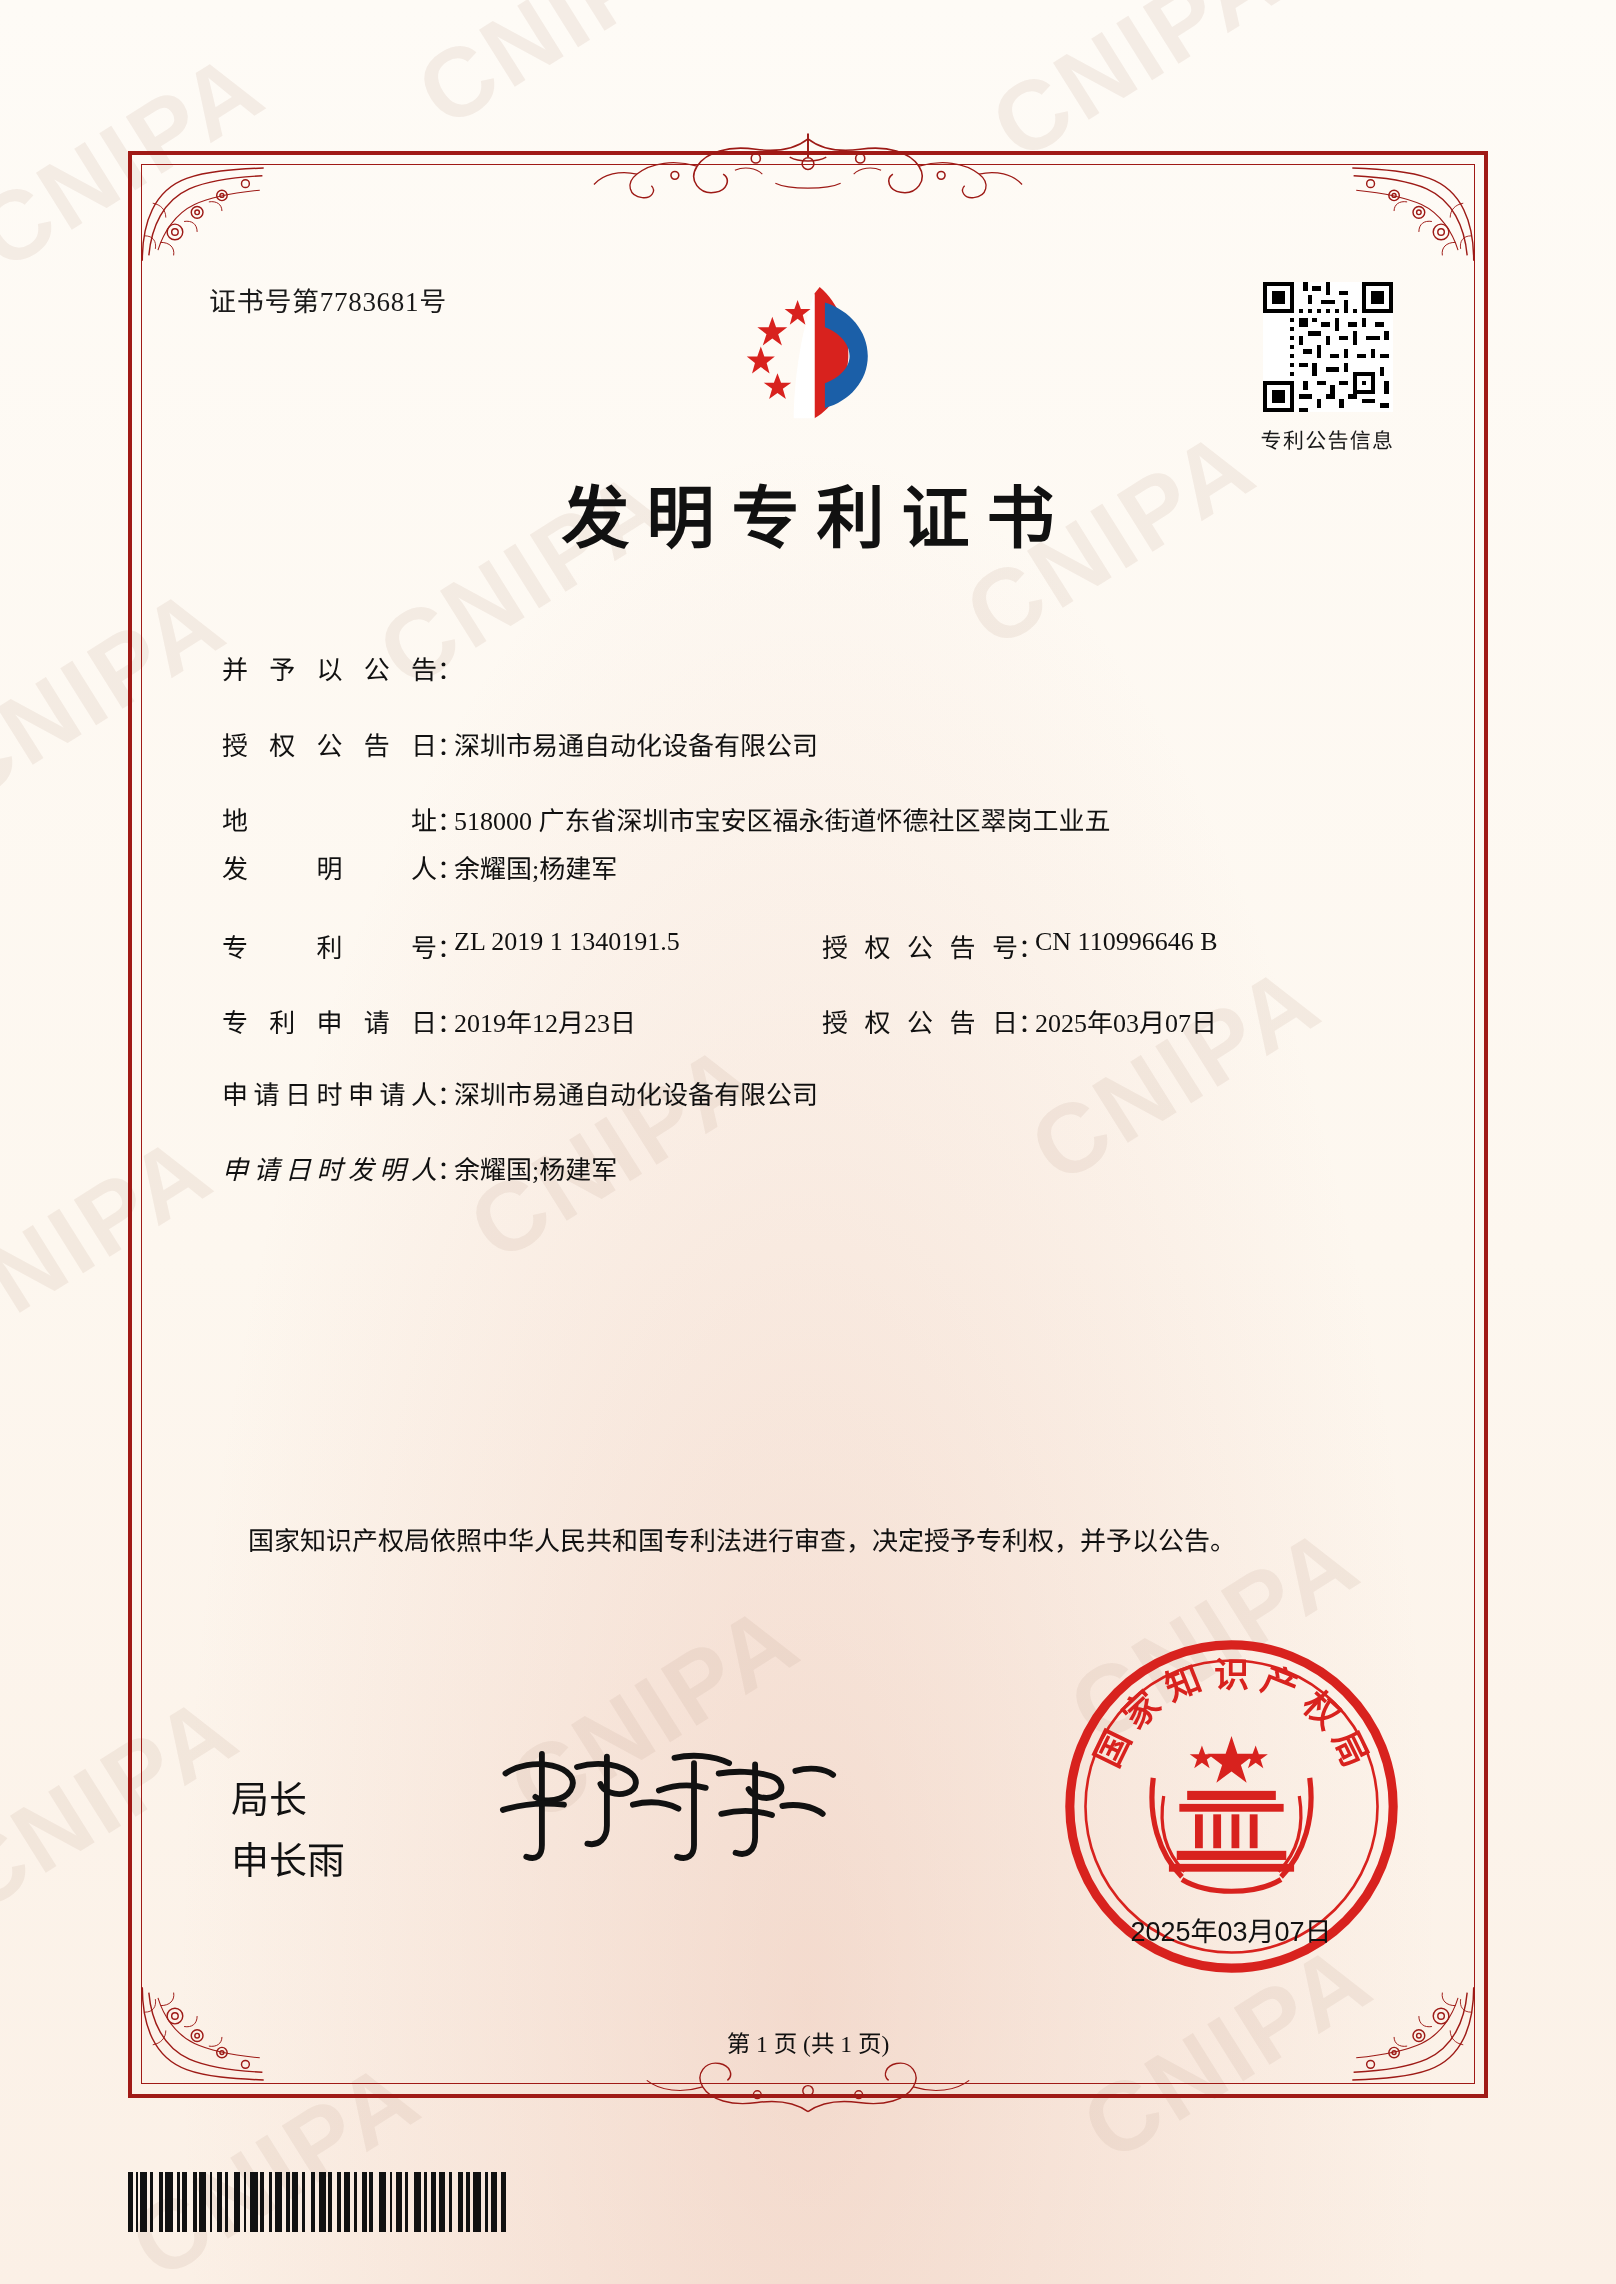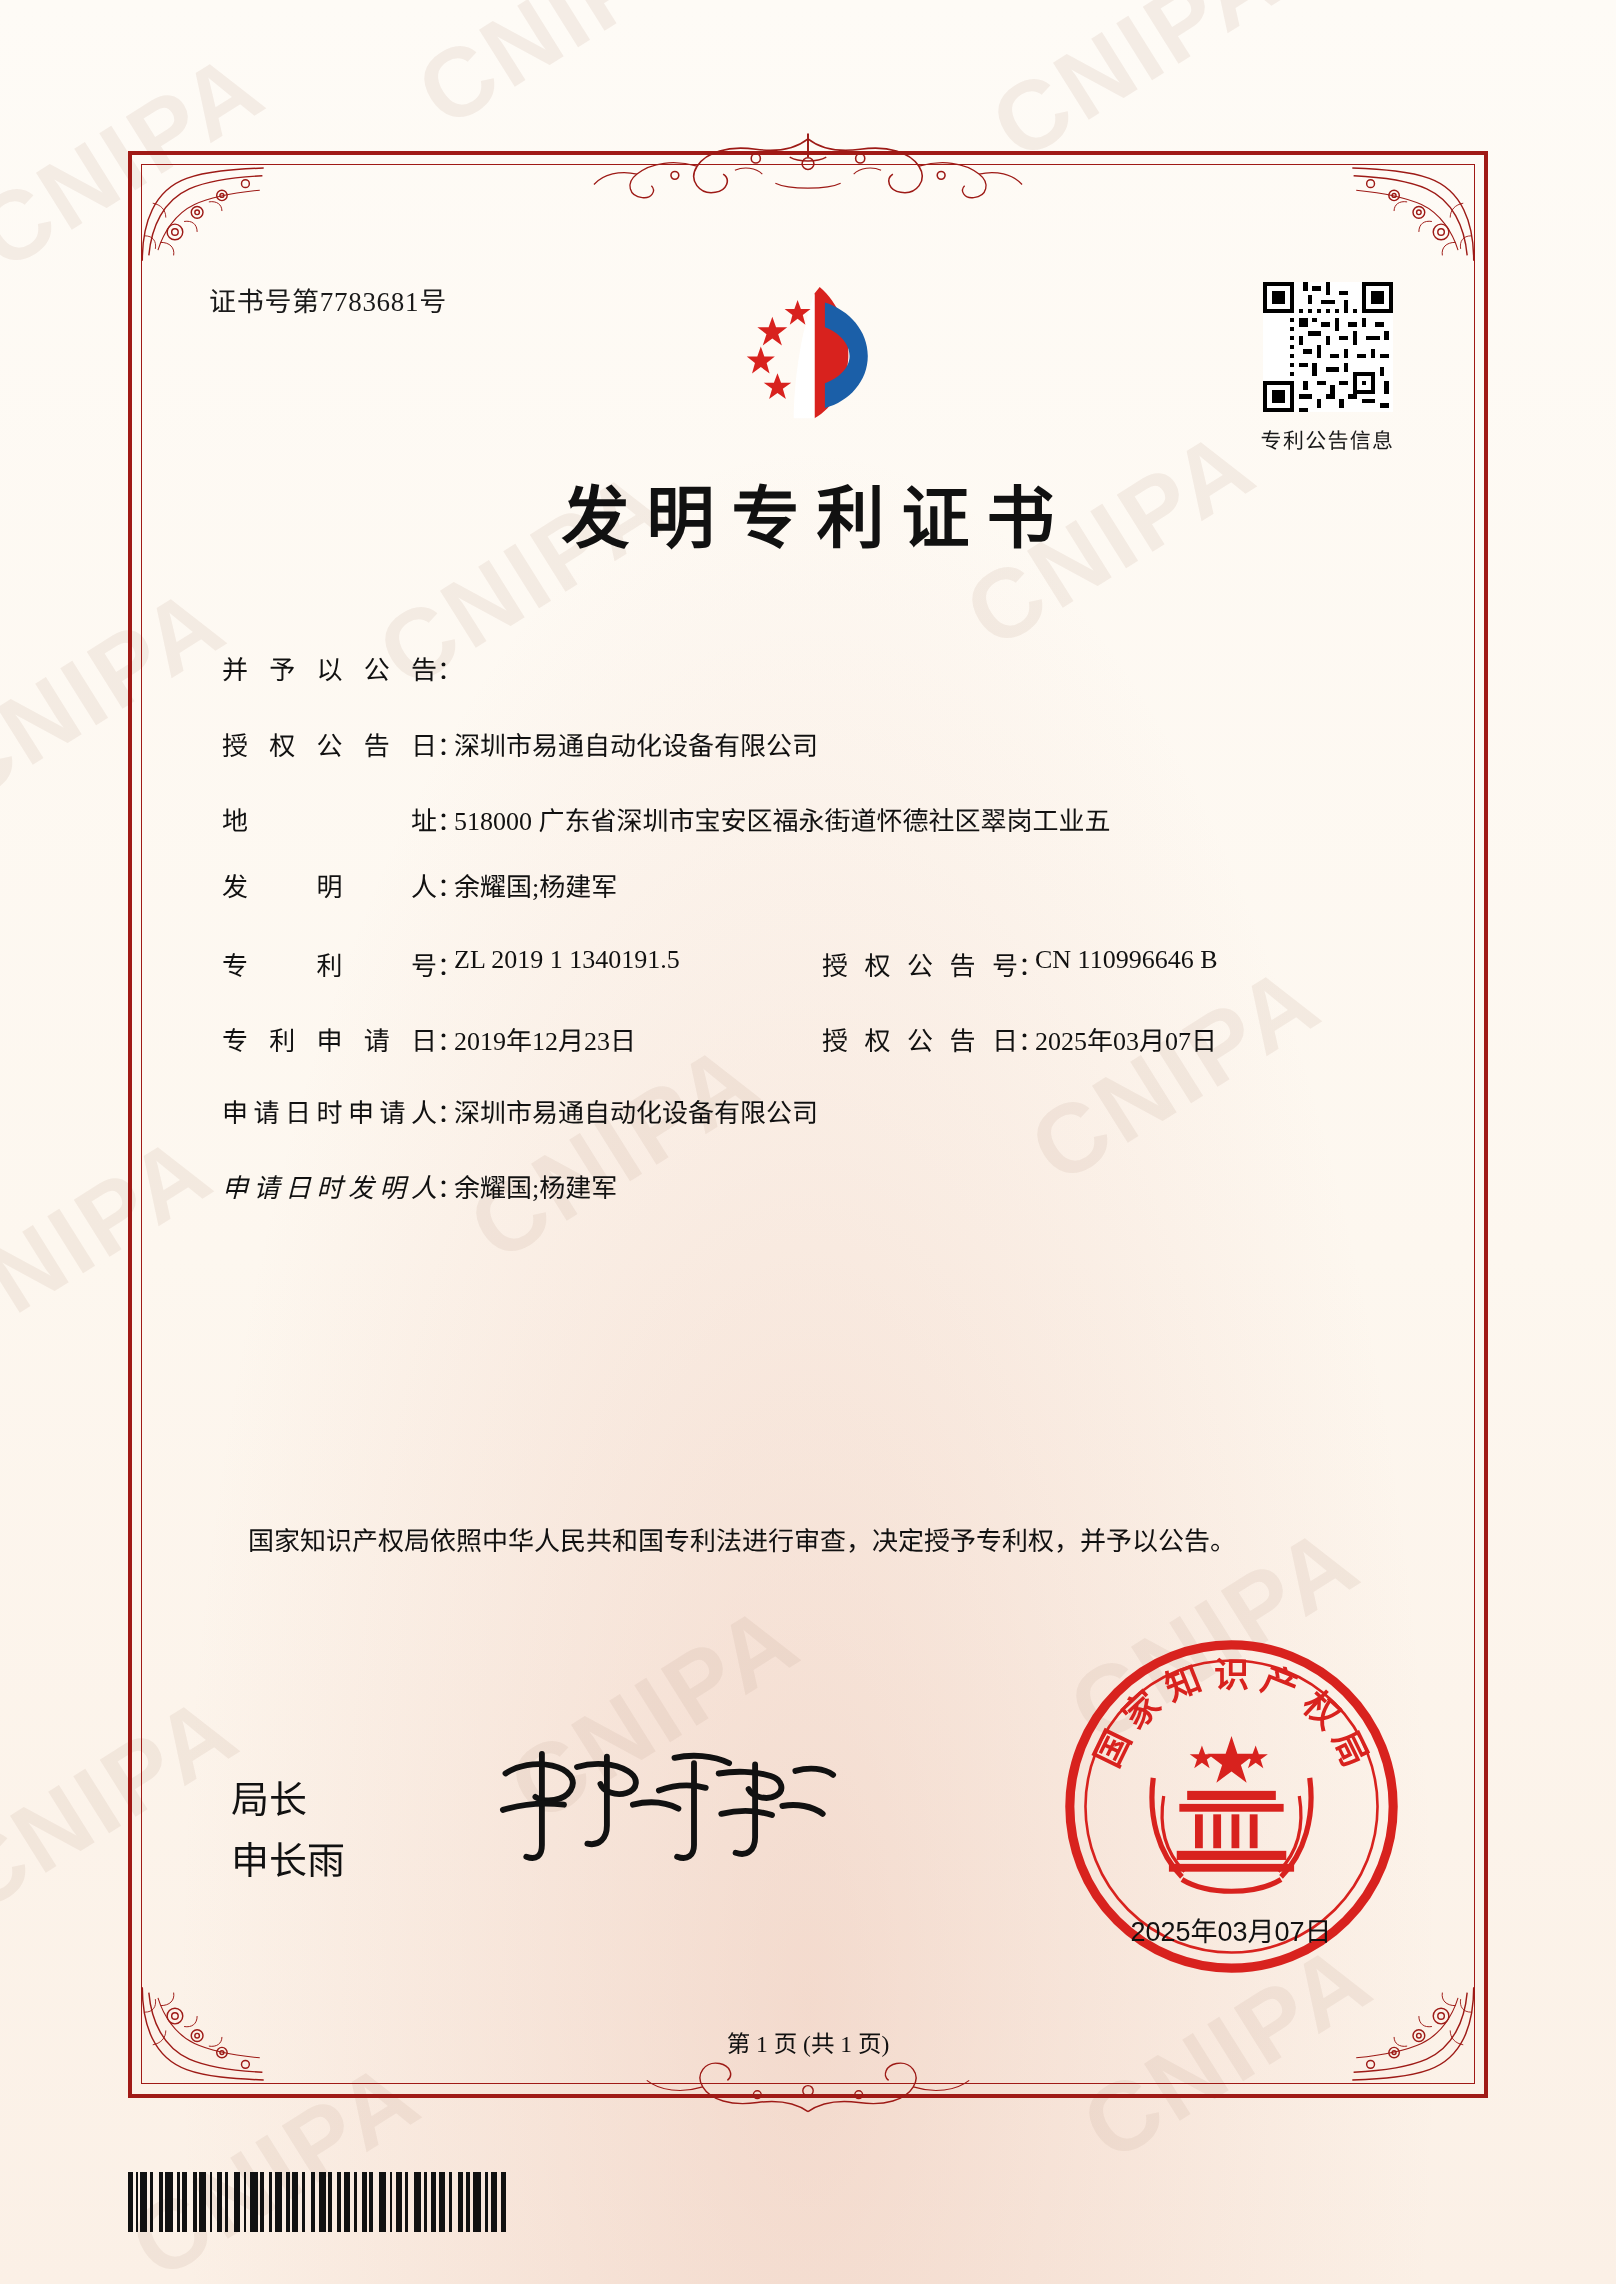--- a/index.html
+++ b/index.html
@@ -156,21 +156,21 @@
     top: 652px;
   }
   .row {
     display: flex;
     align-items: flex-start;
     margin-bottom: 38px;
     font-size: 26px;
     color: #111;
     line-height: 1.45;
   }
-  .row.tight { margin-bottom: 28px; }
+  .row.tight { margin-bottom: 10px; }
   .lbl {
     flex: 0 0 auto;
     width: 215px;
     text-align: justify;
     text-align-last: justify;
     white-space: nowrap;
     font-size: 26px;
   }
   .colon { flex: 0 0 auto; width: 17px; }
   .val {

